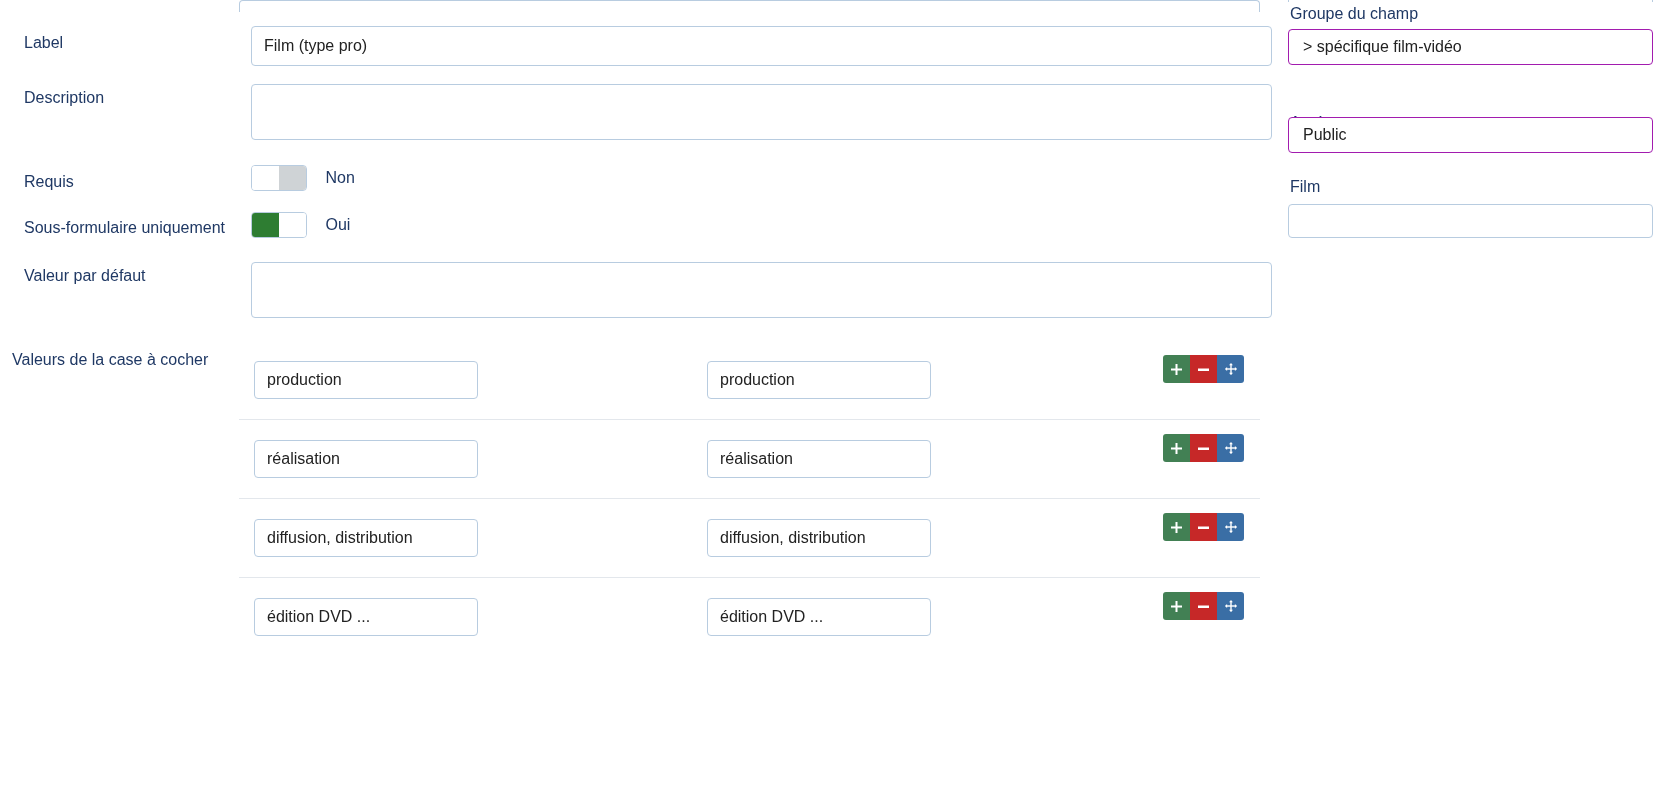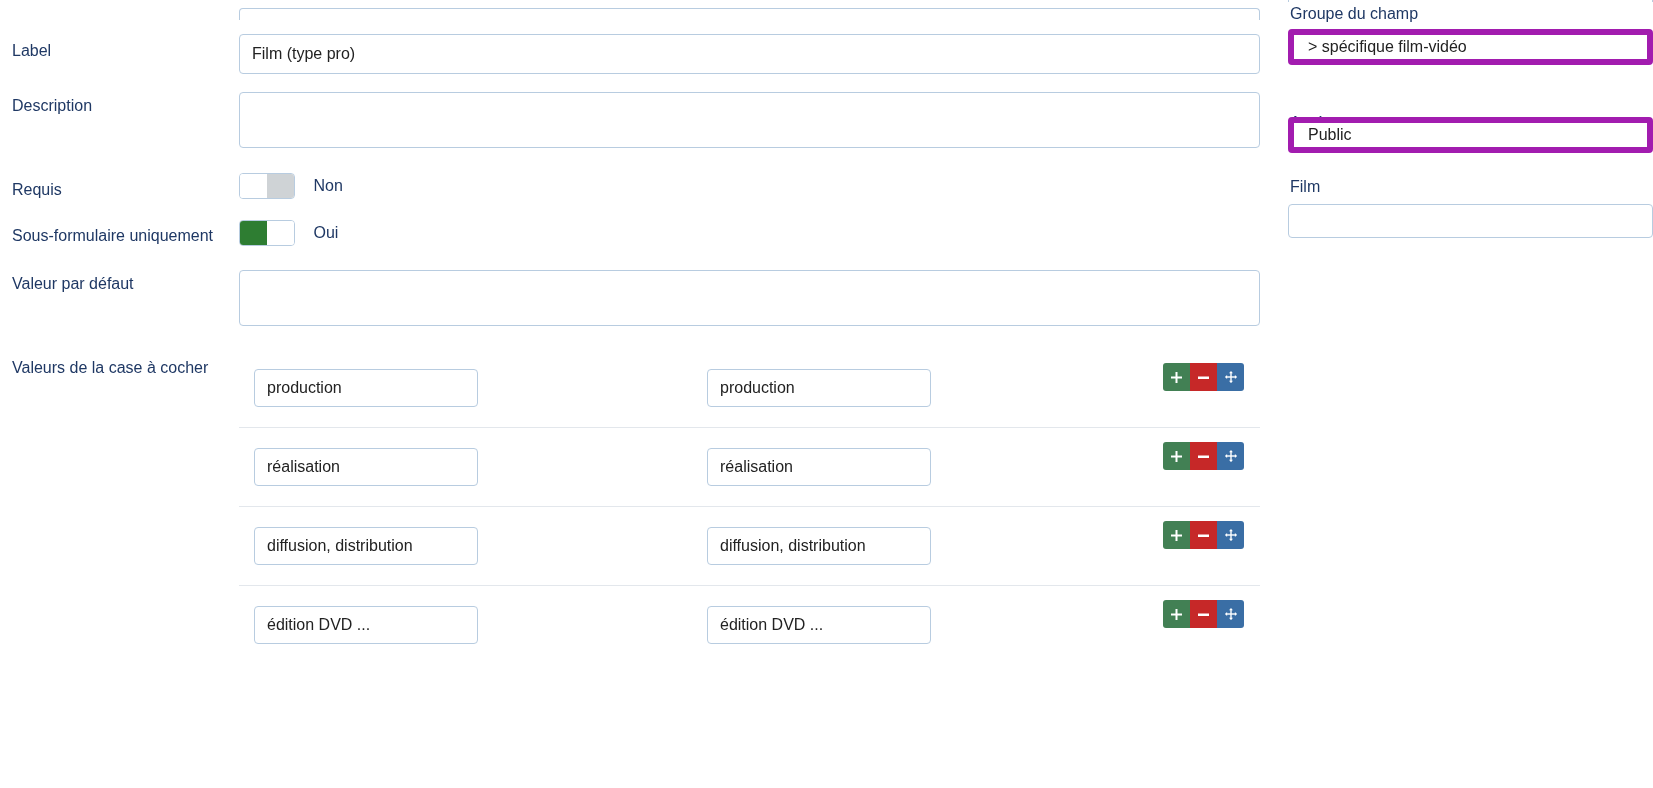--- a/index.html
+++ b/index.html
@@ -7,22 +7,23 @@
     margin: 0; padding: 0;
     width: 1653px; height: 788px;
     background: #ffffff;
     font-family: "Liberation Sans", sans-serif;
     overflow: hidden;
   }
   .page { position: relative; width: 1653px; height: 788px; background: #fff; }
 
   
   .main-col {
-    position: absolute; left: 0; top: 16px;
+    position: absolute; left: 0; top: 8px;
     width: 1280px; height: 560px;
+    padding-left: 12px;
   }
 
   .field-row { position: relative; width: 100%; }
 
   .f-label {
     position: absolute;
     font-size: 16px;
     color: #1f3864;
     white-space: nowrap;
     line-height: 1;
@@ -140,21 +141,21 @@
     white-space: nowrap;
   }
   .s-ctl { position: absolute; }
   .side-stub {
     position: absolute; left: 0; top: -8px;
     width: 365px; height: 10px;
     border: 1px solid #b8cce0; border-bottom: none;
     border-radius: 4px 4px 0 0; background: #fff;
   }
   .sel-box {
-    border: 6px solid #a21caf; border-radius: 4px;
+    border: 1px solid #a21caf; border-radius: 4px;
     background: #fff; height: 36px;
     font-size: 16px; color: #222;
     display: flex; align-items: center;
     padding-left: 14px;
     width: 365px;
   }
   .note-box {
     border: 1px solid #b8cce0; border-radius: 4px;
     background: #fff; height: 34px; width: 365px;
   }

